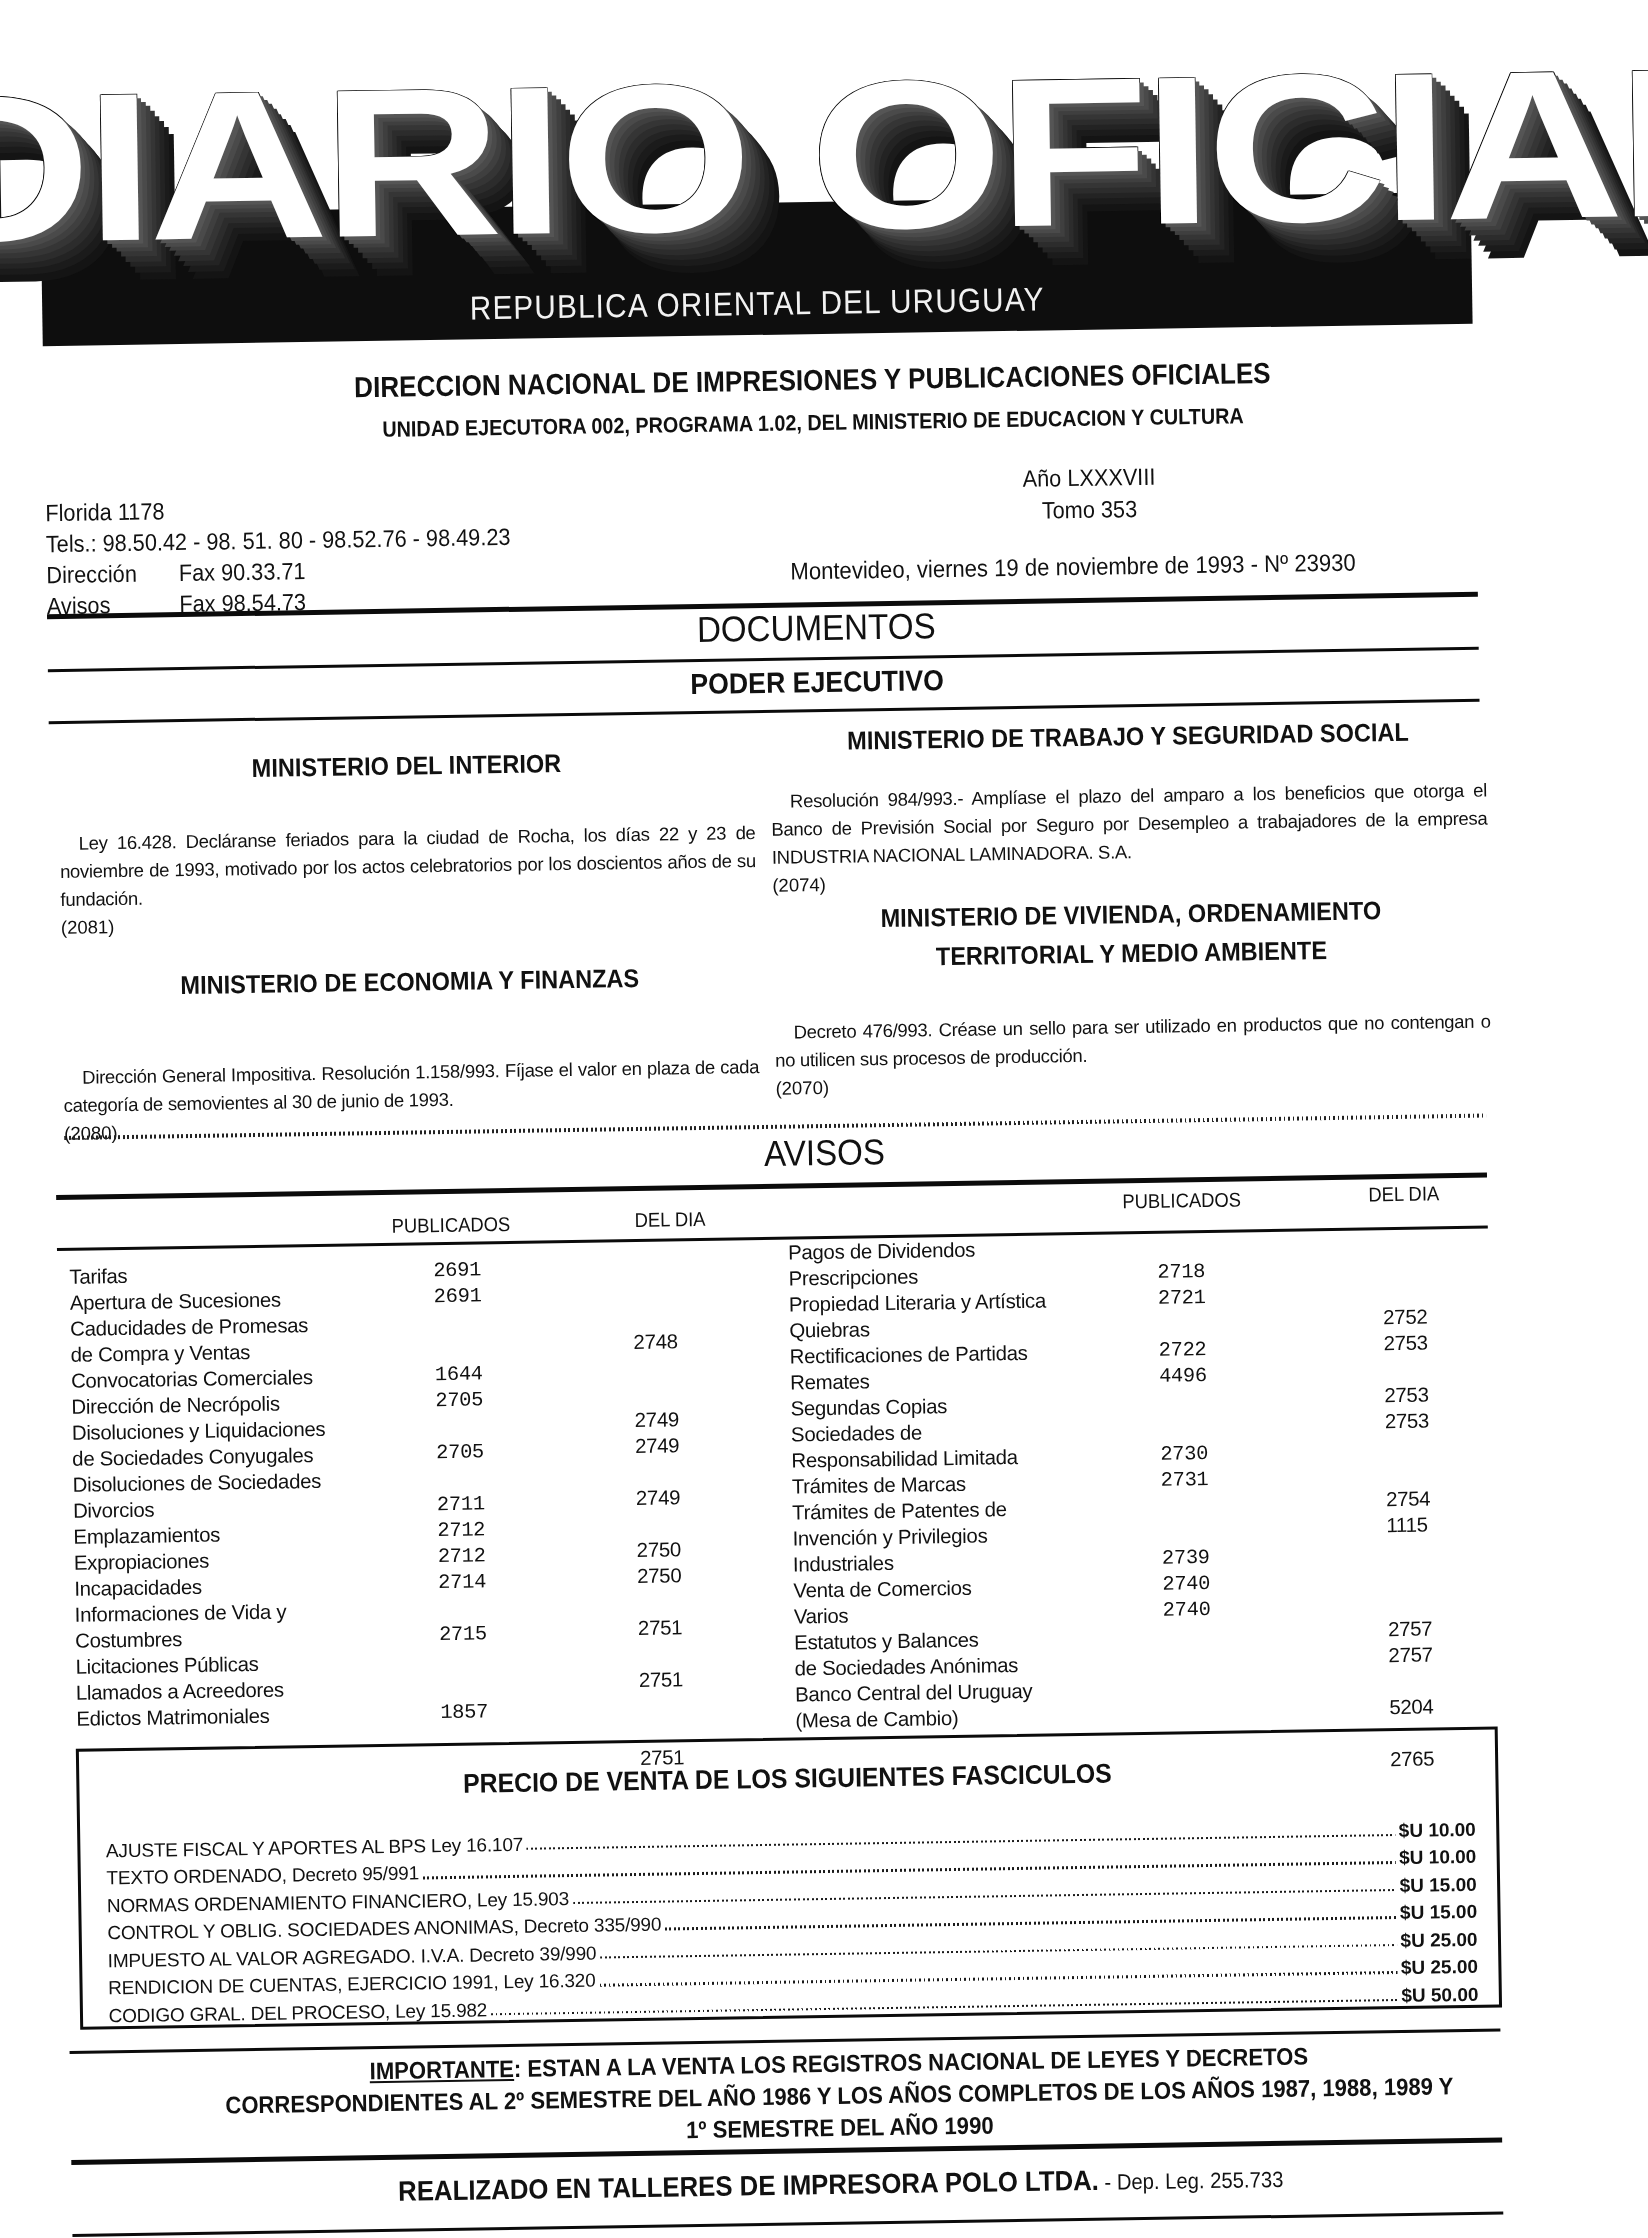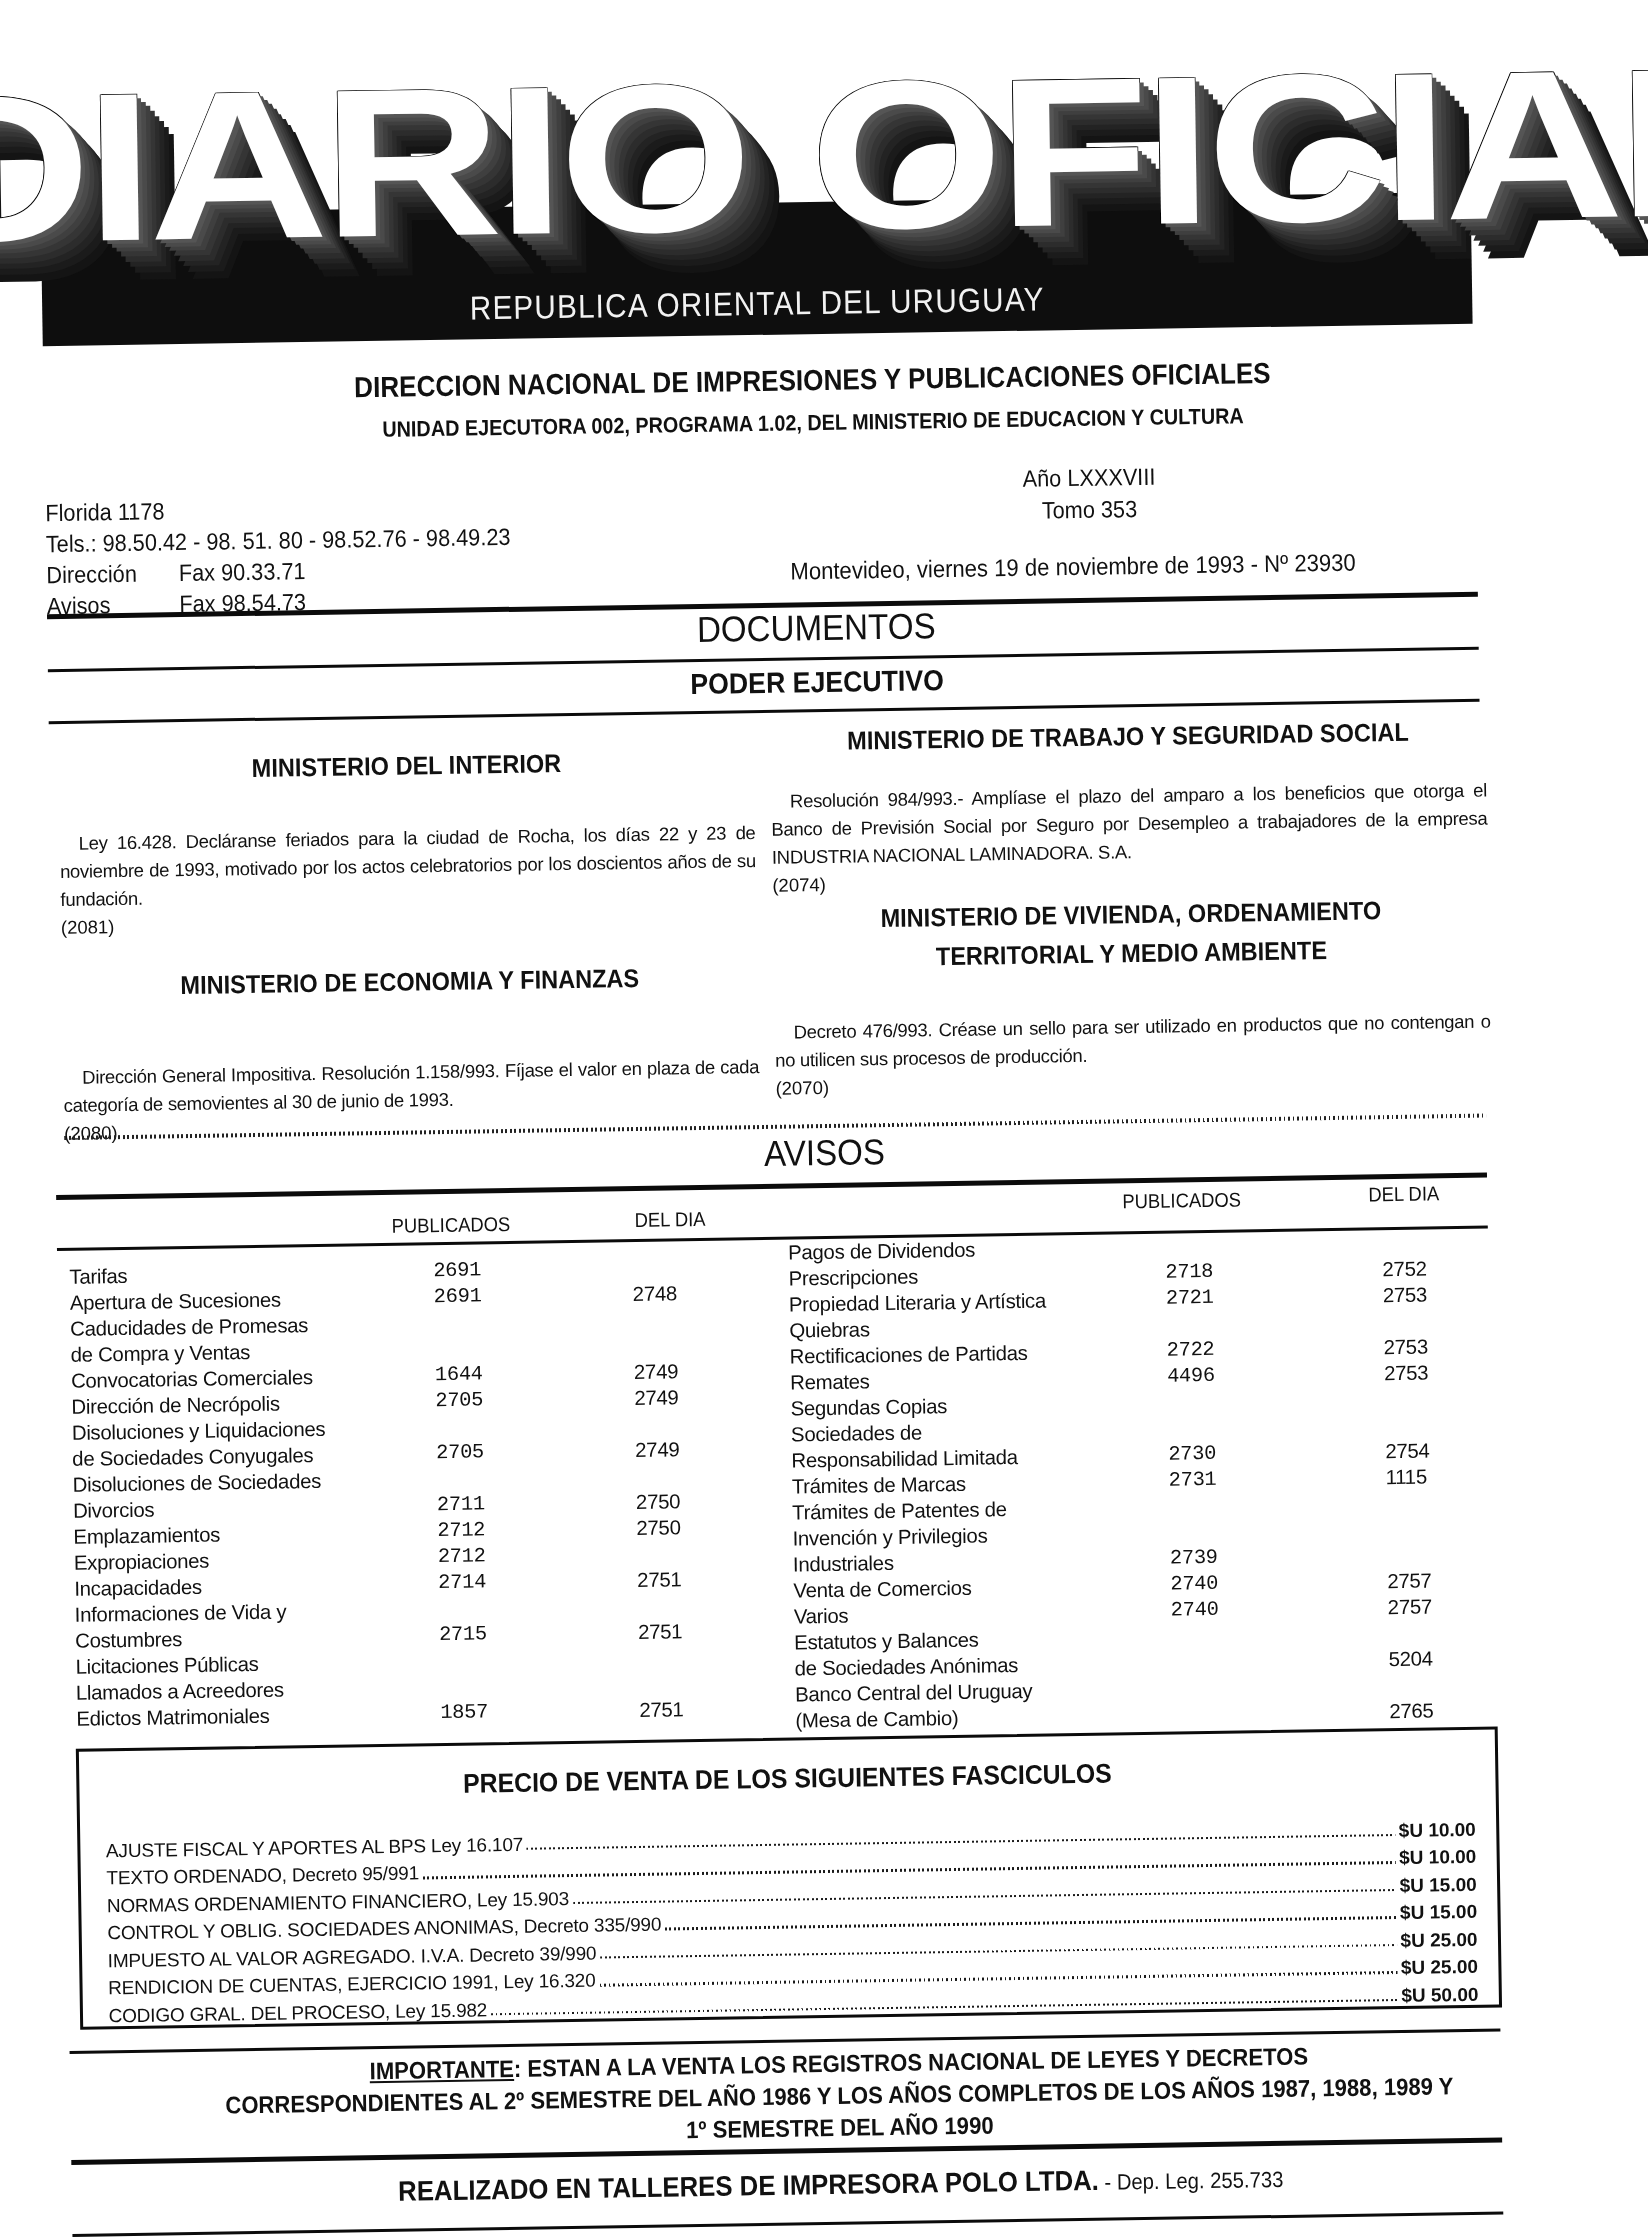--- a/index.html
+++ b/index.html
@@ -130,26 +130,26 @@
     position: absolute; top: 1252px;
   }
   .avisos-list .item {
     position: relative; height: 26px;
     font-size: 20.4px; line-height: 26px;
     letter-spacing: -0.3px;
     white-space: nowrap;
   }
   .avisos-list .name { position: absolute; left: 0; }
   .avisos-list .pub { position: absolute; font-family: Liberation Mono, monospace; }
-  .avisos-list .dia { position: absolute; }
+  .avisos-list .dia { position: absolute; margin-top: 48px; }
   .left-list { left: 67px; width: 703px; }
   .left-list .pub { left: 364px; }
   .left-list .dia { left: 563px; }
   .right-list { left: 786px; width: 703px; }
-  .right-list .pub { left: 377px; }
+  .right-list .pub { left: 369px; }
   .right-list .dia { left: 594px; }
 
   
   .price-box {
     position: absolute; left: 66px; top: 1737px;
     width: 1422px; height: 281px;
     border: 3.2px solid #0b0b0b;
   }
   .price-title {
     position: absolute; left: 0; top: 23px; width: 100%;

